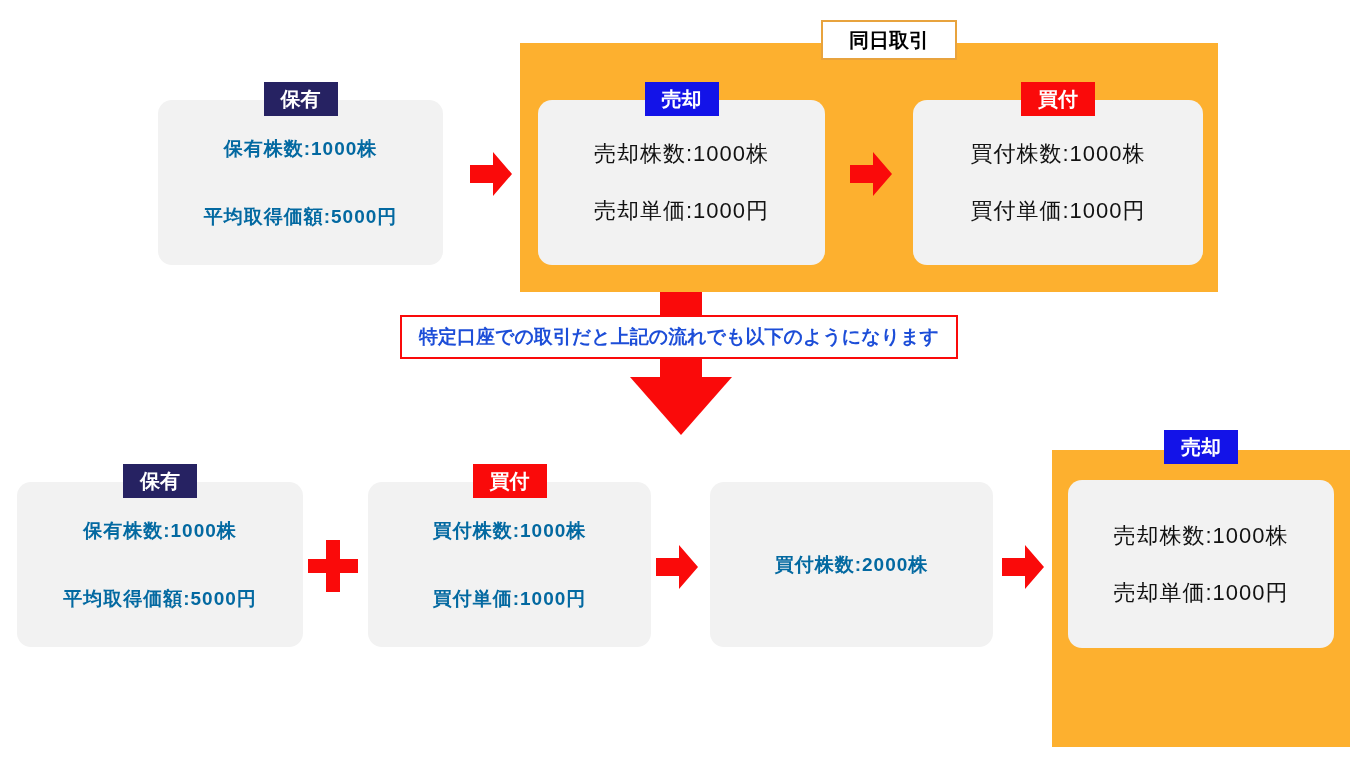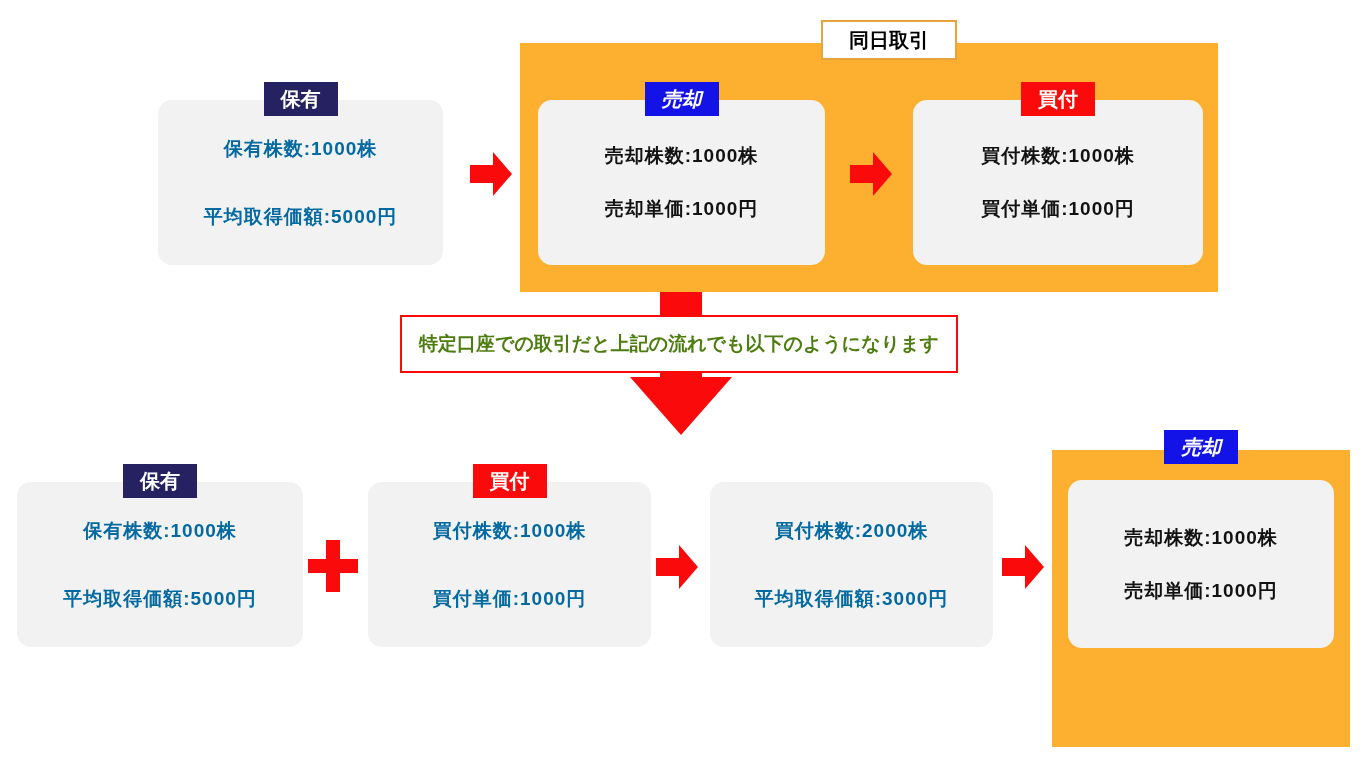--- a/index.html
+++ b/index.html
@@ -21,52 +21,52 @@
     font-size:19px;font-weight:bold;color:#0369a1;letter-spacing:1px;white-space:nowrap;
   }
   
   .tag{
     position:absolute;top:-18px;left:50%;transform:translateX(-50%);
     color:#ffffff;font-size:20px;font-weight:bold;
     padding:5px 17px;white-space:nowrap;line-height:1.2;
     z-index:3;
   }
   .tag.navy{background:var(--navy,#262262);}
-  .tag.blue{background:var(--blue,#1313E8);font-style:italic;}
+  .tag.blue{background:var(--blue,#1313E8);}
   .tag.red{background:var(--red,#FF0000);}
   
   .orange-group{
     position:absolute;background:var(--orange,#FDB02F);
   }
   .group-title{
     position:absolute;top:-23px;left:50%;transform:translateX(-50%);
     background:#ffffff;border:2px solid var(--title-border,#E8A33D);
     font-size:20px;font-weight:bold;color:#000;
     padding:6px 26px;white-space:nowrap;line-height:1.2;z-index:3;margin-left:20px;
   }
   .inner-gray{
     position:absolute;background:var(--gray,#F2F2F2);border-radius:14px;
     display:flex;flex-direction:column;align-items:center;justify-content:center;gap:27px;
   }
-  .inner-gray .line{font-size:19px;font-weight:bold;color:#121212;letter-spacing:1px;white-space:nowrap;}
+  .inner-gray .line{font-size:22px;font-weight:normal;color:#121212;letter-spacing:1px;white-space:nowrap;}
   
   .arrow-right{position:absolute;width:42px;height:44px;line-height:0;}
   .arrow-right svg{display:block;}
   .down-shaft{position:absolute;left:660px;top:292px;width:42px;height:86px;background:var(--red,#FF0000);z-index:1;}
   .down-head{
     position:absolute;left:630px;top:377px;width:0;height:0;z-index:1;
     border-left:51px solid transparent;border-right:51px solid transparent;
     border-top:58px solid var(--red,#FF0000);
   }
   
   .note-box{
-    position:absolute;left:400px;top:315px;width:558px;height:58px;
+    position:absolute;left:400px;top:315px;width:558px;height:44px;
     background:#ffffff;border:2px solid var(--red,#FF0000);box-sizing:border-box;
     display:flex;align-items:center;justify-content:center;
-    font-size:19px;font-weight:bold;color:#4d7c0f;white-space:nowrap;z-index:2;
+    font-size:19px;font-weight:bold;color:#1d4ed8;white-space:nowrap;z-index:2;
   }
   
   .plus{position:absolute;left:308px;top:540px;width:50px;height:52px;}
   .plus .h{position:absolute;left:0;top:19px;width:50px;height:14px;background:var(--red,#FF0000);}
   .plus .v{position:absolute;left:18px;top:0;width:14px;height:52px;background:var(--red,#FF0000);}
   
   .loss-badge{
     position:absolute;left:22px;top:220px;width:254px;height:50px;
     background:#ffffff;display:flex;align-items:center;justify-content:center;
     color:var(--loss-red,#FA1414);font-size:28px;font-weight:bold;letter-spacing:1px;white-space:nowrap;
@@ -131,21 +131,20 @@
 </div>
 
 <span class="arrow-right" style="left:656px;top:545px;">
   <svg width="42" height="44" viewBox="0 0 42 44">
       <path d="M0,13 H23 V0 L42,22 L23,44 V31 H0 Z" fill="#FA0A0A"></path>
     </svg>
 </span>
 
 <div class="gray-box" style="left:710px;top:482px;width:283px;height:165px;">
   <div class="line">買付株数:2000株</div>
-  <div class="line">平均取得価額:3000円</div>
 </div>
 
 <span class="arrow-right" style="left:1002px;top:545px;">
   <svg width="42" height="44" viewBox="0 0 42 44">
       <path d="M0,13 H23 V0 L42,22 L23,44 V31 H0 Z" fill="#FA0A0A"></path>
     </svg>
 </span>
 
 <div class="orange-group" style="left:1052px;top:450px;width:298px;height:297px;">
   <span class="tag blue" style="top:-20px;">売却</span>

